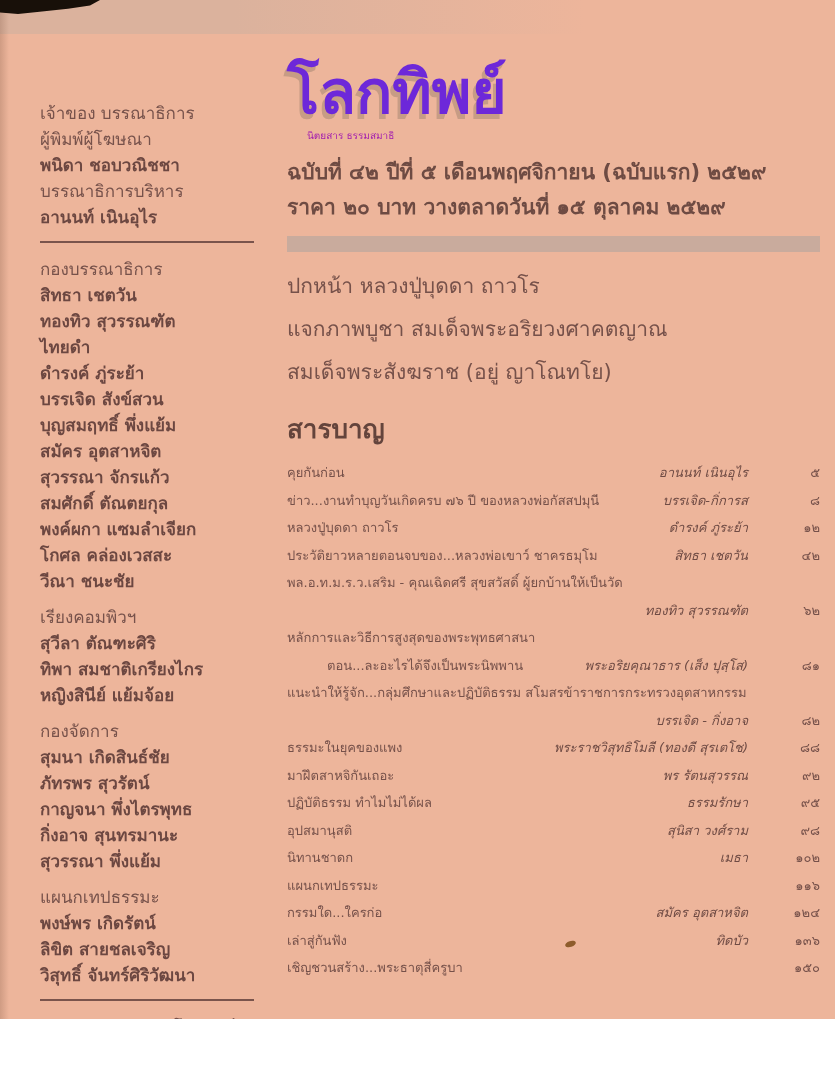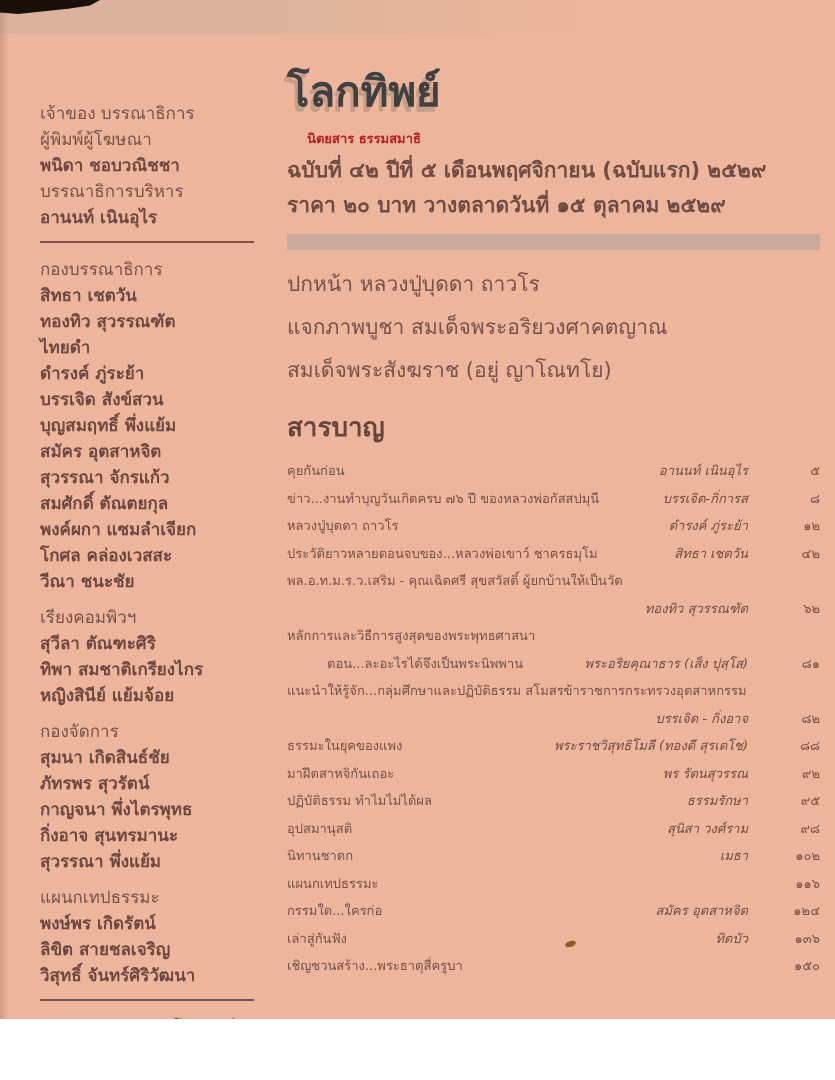--- a/index.html
+++ b/index.html
@@ -16,24 +16,24 @@
 
   
   .sidebar{position:absolute;left:40px;top:100px;width:228px;color:#77524b;}
   .s-line{font-size:17px;line-height:26px;white-space:nowrap;}
   .s-line.bold{font-weight:bold;color:#6c4741;}
   .s-line.gap{margin-top:10px;}
   .s-line.divider{border-top:2px solid #7a544c;height:0;margin:11px 0 13px;width:214px;overflow:hidden;}
 
   
   .main{position:absolute;left:287px;top:60px;width:533px;color:#77524b;}
-  .logo{font-size:42px;font-weight:bold;letter-spacing:0px;color:#404040;
+  .logo{font-size:60px;font-weight:bold;letter-spacing:0px;color:#6d28d9;
     text-shadow:-3px 5px 0 #c79c85;line-height:64px;}
-  .logo-sub{font-size:13px;font-weight:bold;color:#b91c1c;margin:4px 0 0 20px;}
-  .issue-block{margin-top:4px;font-size:21px;font-weight:bold;color:#6e4b43;line-height:35px;}
+  .logo-sub{font-size:10px;font-weight:normal;color:#a21caf;margin:4px 0 0 20px;}
+  .issue-block{margin-top:12px;font-size:21px;font-weight:bold;color:#6e4b43;line-height:35px;}
   .graybar{height:16px;background:#c9ab9d;margin-top:11px;}
   .cover-block{margin-top:13px;font-size:21px;color:#76514a;line-height:43px;}
   .toc-head{font-size:26px;font-weight:bold;color:#64443c;margin:14px 0 10px;}
   .toc{}
   .toc-row{display:flex;align-items:flex-start;font-size:13px;line-height:27.5px;color:#76514a;}
   .toc-row .t{flex:1;}
   .toc-row.indent .t{padding-left:40px;}
   .toc-row .a{font-style:italic;white-space:nowrap;text-align:right;padding-right:26px;color:#6f4b44;}
   .toc-row .p{width:46px;text-align:right;white-space:nowrap;}
   .bottom-box{position:absolute;left:287px;top:1063px;width:527px;height:40px;

